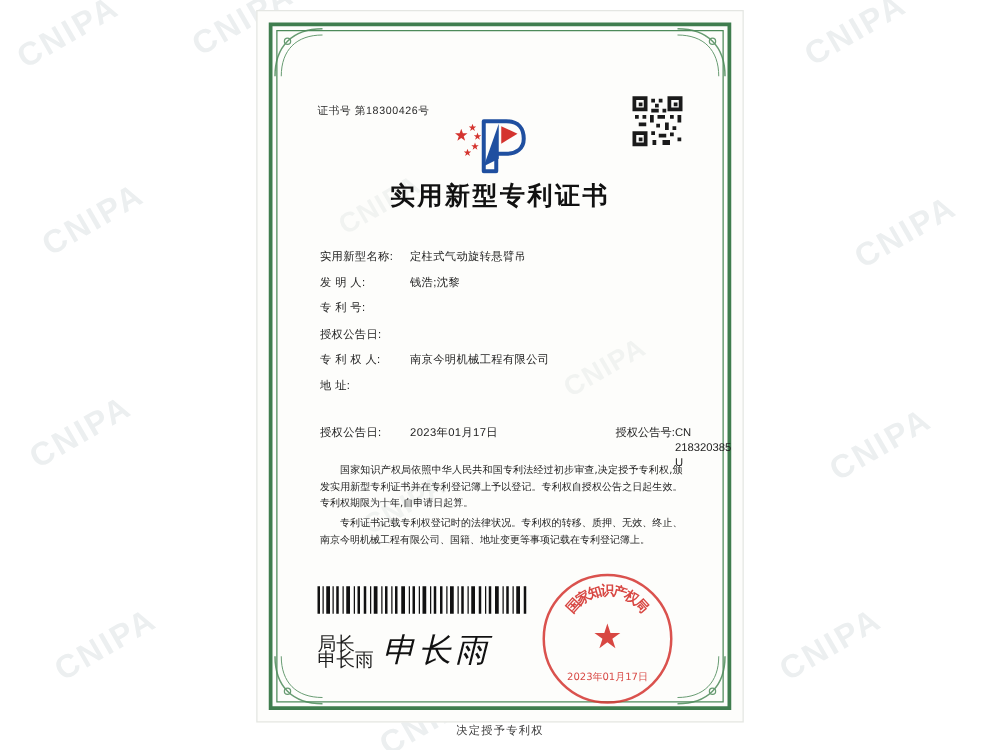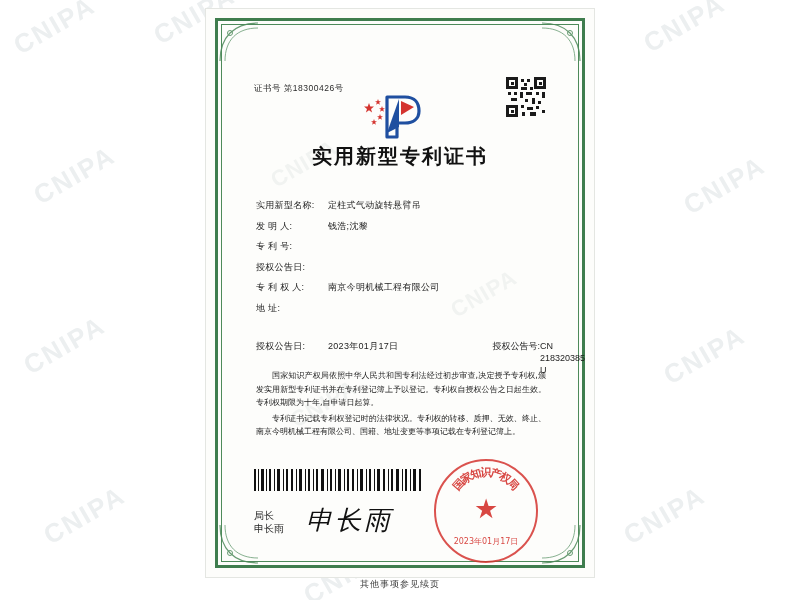--- a/index.html
+++ b/index.html
@@ -180,21 +180,21 @@
     top: 438px;
     width: 168px;
     height: 22px;
   }
   .barcode span { position: absolute; top: 0; bottom: 0; background: #111; }
 
   .sig {
     position: absolute;
     left: 26px;
     top: 478px;
-    font-size: 10px;
+    font-size: 15px;
     color: #1d1d1d;
     line-height: 13px;
   }
   .sig-name {
     position: absolute;
     left: 78px;
     top: 472px;
     font-family: "DejaVu Serif", serif;
     font-size: 26px;
     color: #111;
@@ -487,15 +487,15 @@
           <div class="seal-char" style="transform:rotate(48deg);">局</div>
         </div>
         <div class="seal-star">★</div>
         <div class="seal-date">2023年01月17日</div>
       </div>
 
 
     </div>
   </div>
 
-  <div class="footnote">其他事项参见续页</div>
+  <div class="footnote">决定授予专利权</div>
 
 </div>
 
 </body></html>

